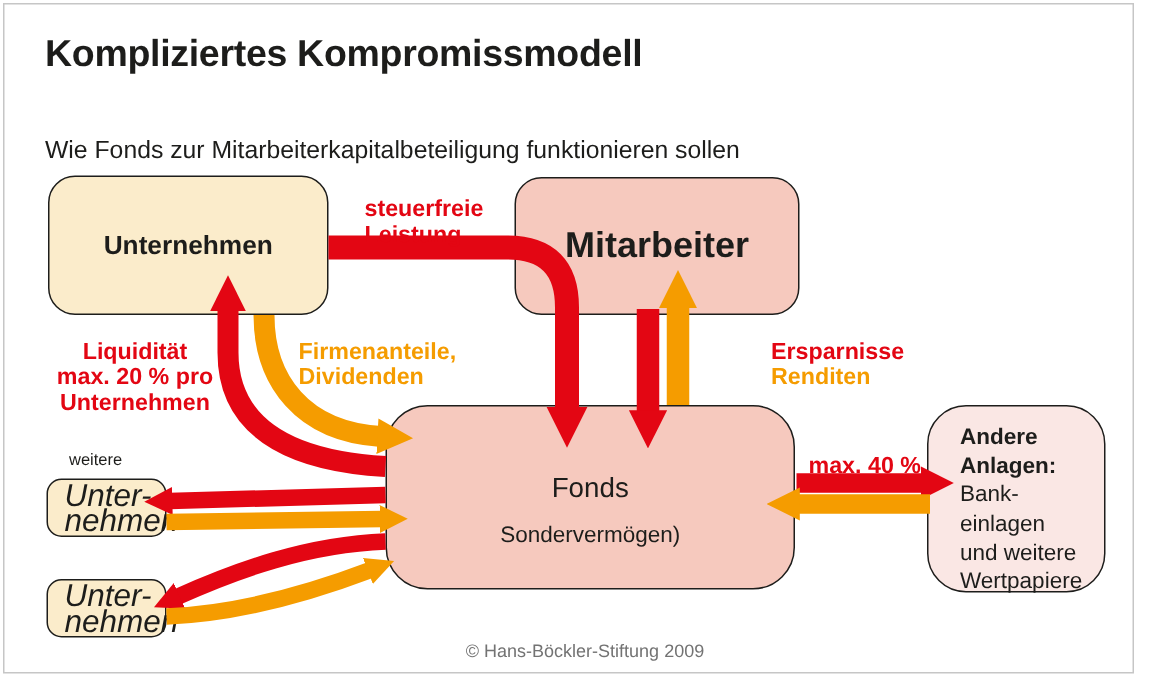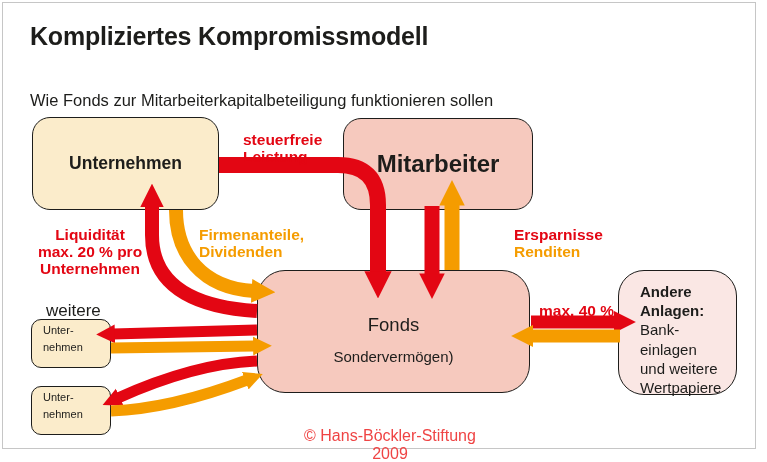--- a/index.html
+++ b/index.html
@@ -46,37 +46,37 @@
   }
   .fonds-sub{
     position:absolute;left:0;top:77px;width:100%;text-align:center;
     font-size:15px;line-height:18.5px;
   }
   .box-andere{
     left:618px;top:270px;width:119px;height:125px;border-radius:26px;background:var(--lightpink);
     padding:11px 16px 0 21px;font-size:15px;line-height:19.2px;
   }
   .box-small{
-    width:80px;height:49px;border-radius:10px;background:var(--cream);
-    font-size:11px;line-height:17px;padding:2px 0 0 11px;
+    width:80px;height:39px;border-radius:10px;background:var(--cream);
+    font-size:21px;line-height:17px;padding:2px 0 0 11px;font-style:italic;
   }
   .box-small-1{left:31px;top:319px;}
   .box-small-2{left:31px;top:386px;}
-  .weitere{left:46px;top:301px;font-size:17px;z-index:3;}
+  .weitere{left:46px;top:301px;font-size:11px;z-index:3;}
   .bold{font-weight:bold;}
   svg.arrows{position:absolute;left:0;top:0;z-index:2;pointer-events:none;}
   .flabel{position:absolute;z-index:3;font-weight:bold;font-size:15.5px;line-height:17px;}
   .flabel.red{color:var(--red);}
   .flabel.orange{color:var(--orange);}
   .lbl-steuerfrei{left:243px;top:119px;margin-top:12px;}
   .lbl-liquiditaet{left:36px;top:226px;width:108px;text-align:center;}
   .lbl-firmenanteile{left:199px;top:226px;}
   .lbl-ersparnisse{left:483px;top:226px;margin-left:31px;}
   .lbl-max40{left:539px;top:302px;}
-  .copyright{left:290px;top:427px;width:200px;text-align:center;font-size:16px;color:#ef4444;z-index:3;}
+  .copyright{left:290px;top:427px;width:200px;text-align:center;font-size:12px;color:#737373;z-index:3;}
 </style>
 </head>
 <body>
 
 <div class="frame"></div>
 
 <div class="abs title">Kompliziertes Kompromissmodell</div>
 <div class="abs subtitle">Wie Fonds zur Mitarbeiterkapitalbeteiligung funktionieren sollen</div>
 
 <div class="box box-unternehmen">

